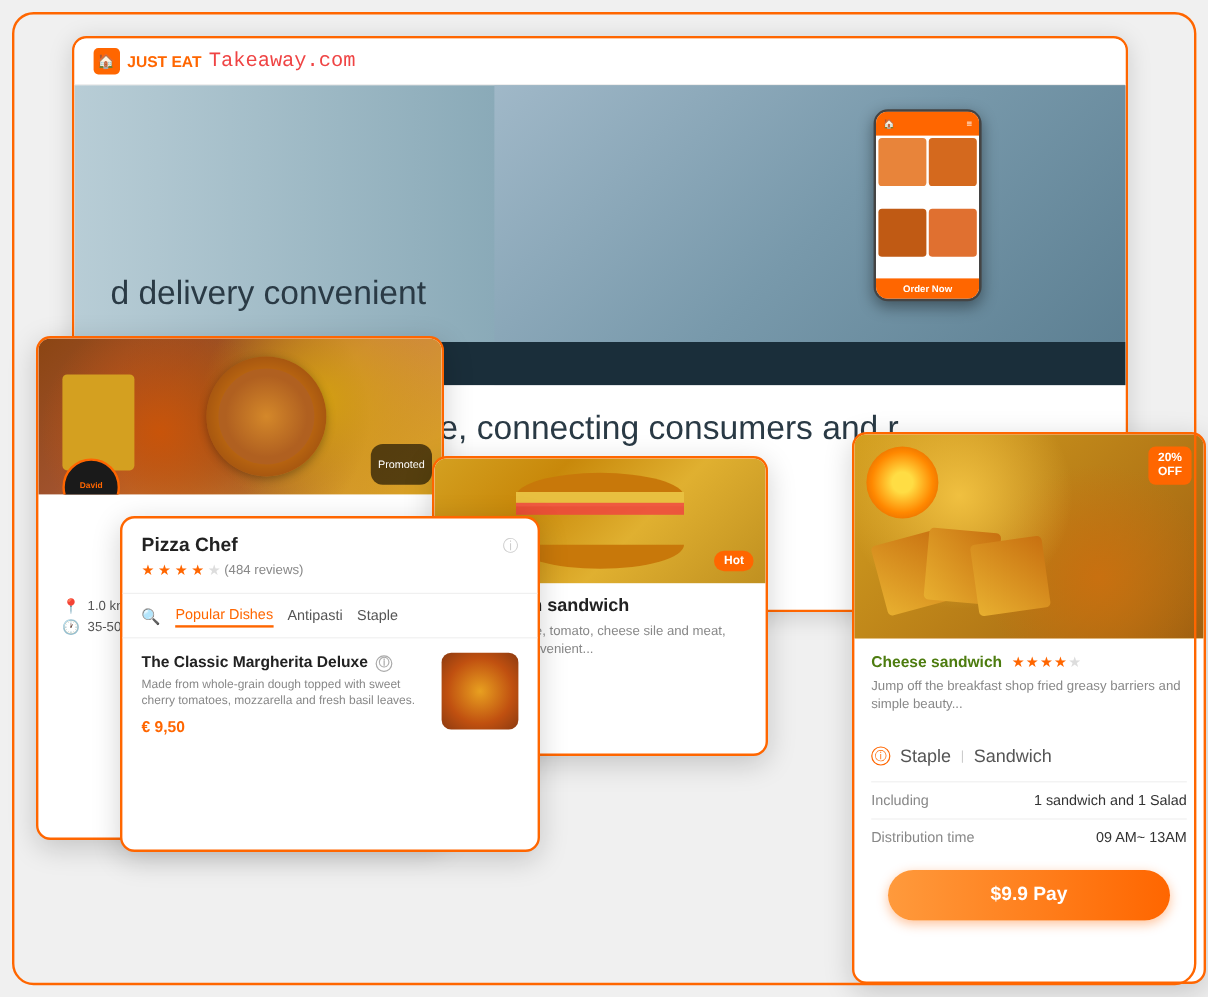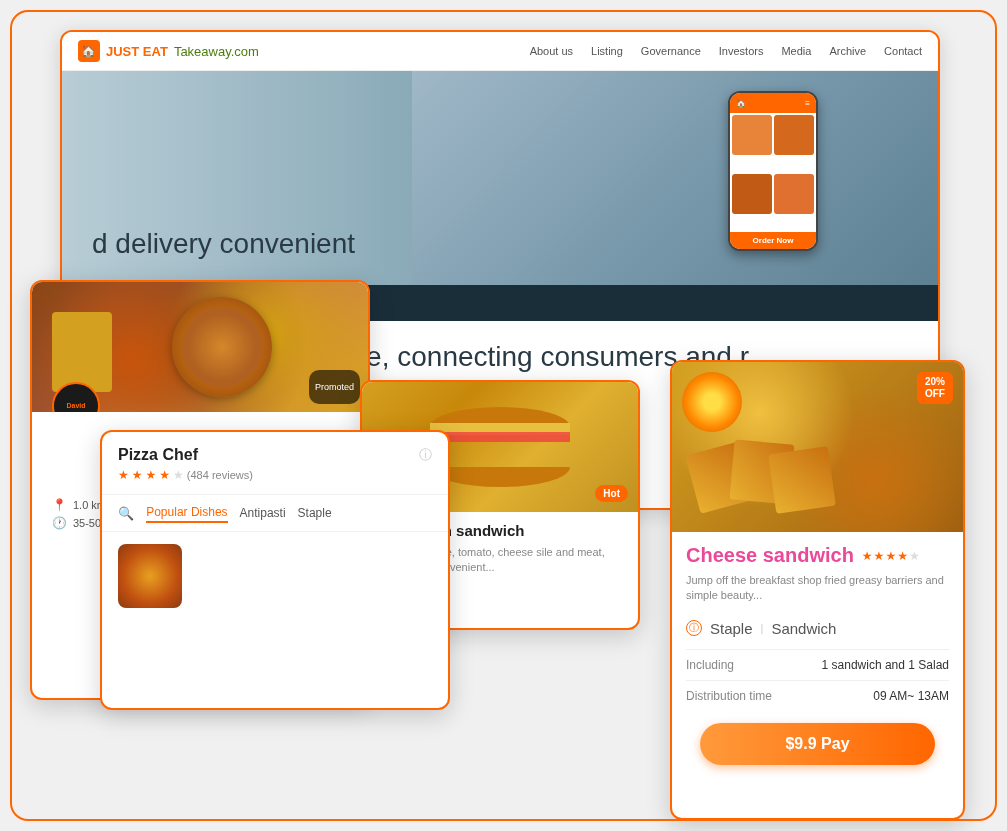--- a/index.html
+++ b/index.html
@@ -53,23 +53,24 @@
       font-size: 12px;
     }
 
     .brand-name {
       font-weight: 700;
       font-size: 13px;
       color: #FF6600;
     }
 
     .brand-suffix {
-      font-size: 13px;
-      color: #4d7c0f;
+      font-size: 17px;
+      color: #ef4444;
       font-weight: 400;
+      font-family: Liberation Mono, monospace;
     }
 
     .nav-links {
       display: flex;
       gap: 18px;
     }
 
     .nav-link {
       font-size: 11px;
       color: #555;
@@ -460,21 +461,21 @@
       height: 250px;
       background: white;
       border-radius: 12px;
       border: 2.5px solid #FF6600;
       overflow: hidden;
       box-shadow: 0 6px 24px rgba(0,0,0,0.18);
       z-index: 12;
     }
 
     .sandwich-img {
-      height: 130px;
+      height: 104px;
       background: linear-gradient(135deg, #d4a020 0%, #c8880a 30%, #e0b030 60%, #c09020 100%);
       position: relative;
       overflow: hidden;
     }
 
     .sandwich-visual {
       position: absolute;
       inset: 0;
       display: flex;
       align-items: center;
@@ -548,21 +549,21 @@
     .sandwich-desc {
       font-size: 11px;
       color: #888;
       line-height: 1.4;
     }
 
     
     .card-cheese-sandwich {
       position: absolute;
       top: 360px;
-      left: 670px;
+      left: 710px;
       width: 295px;
       height: 460px;
       background: white;
       border-radius: 12px;
       border: 2.5px solid #FF6600;
       overflow: hidden;
       box-shadow: 0 6px 24px rgba(0,0,0,0.18);
       z-index: 10;
     }
 
@@ -631,35 +632,35 @@
     }
 
     .cheese-title-row {
       display: flex;
       align-items: center;
       gap: 8px;
       margin-bottom: 6px;
     }
 
     .cheese-name {
-      font-size: 20px;
-      font-weight: 700;
-      color: #ec4899;
+      font-size: 13px;
+      font-weight: 700;
+      color: #4d7c0f;
     }
 
     .cheese-stars {
       display: flex;
       gap: 1px;
     }
 
     .cheese-desc {
       font-size: 11px;
       color: #888;
       line-height: 1.4;
-      margin-bottom: 16px;
+      margin-bottom: 26px;
     }
 
     .category-tags {
       display: flex;
       align-items: center;
       gap: 8px;
       margin-bottom: 12px;
     }
 
     .info-icon-orange {
@@ -730,29 +731,20 @@
 
 <div class="outer-border"></div>
 
 <div class="browser-window">
 
   <div class="browser-header">
     <div class="brand-logo">
       <div class="brand-icon">🏠</div>
       <span class="brand-name">JUST EAT</span>
       <span class="brand-suffix">Takeaway.com</span>
-    </div>
-    <div class="nav-links">
-      <span class="nav-link">About us</span>
-      <span class="nav-link">Listing</span>
-      <span class="nav-link">Governance</span>
-      <span class="nav-link">Investors</span>
-      <span class="nav-link">Media</span>
-      <span class="nav-link">Archive</span>
-      <span class="nav-link">Contact</span>
     </div>
   </div>
 
   <div class="hero-section">
     <div class="hero-bg"></div>
     <div class="hero-person"></div>
 
     <div class="phone-mockup">
       <div class="phone-screen">
         <div class="phone-top-bar">
@@ -829,20 +821,28 @@
       <span class="reviews-count">(484 reviews)</span>
     </div>
   </div>
   <div class="search-tabs">
     <span class="search-icon-small">🔍</span>
     <span class="tab-item active">Popular Dishes</span>
     <span class="tab-item">Antipasti</span>
     <span class="tab-item">Staple</span>
   </div>
   <div class="menu-item-row">
+    <div class="menu-item-info">
+      <div class="menu-item-name">
+        <span>The Classic Margherita Deluxe</span>
+        <span class="info-icon">ⓘ</span>
+      </div>
+      <div class="menu-item-desc">Made from whole-grain dough topped with sweet cherry tomatoes, mozzarella and fresh basil leaves.</div>
+      <div class="menu-item-price">€ 9,50</div>
+    </div>
     <div class="menu-item-img"></div>
   </div>
 </div>
 
 <div class="card-veg-sandwich">
   <div class="sandwich-img">
     <div class="sandwich-visual">
       <div class="sandwich-layers">
         <div class="bread-top"></div>
         <div class="filling"></div>

